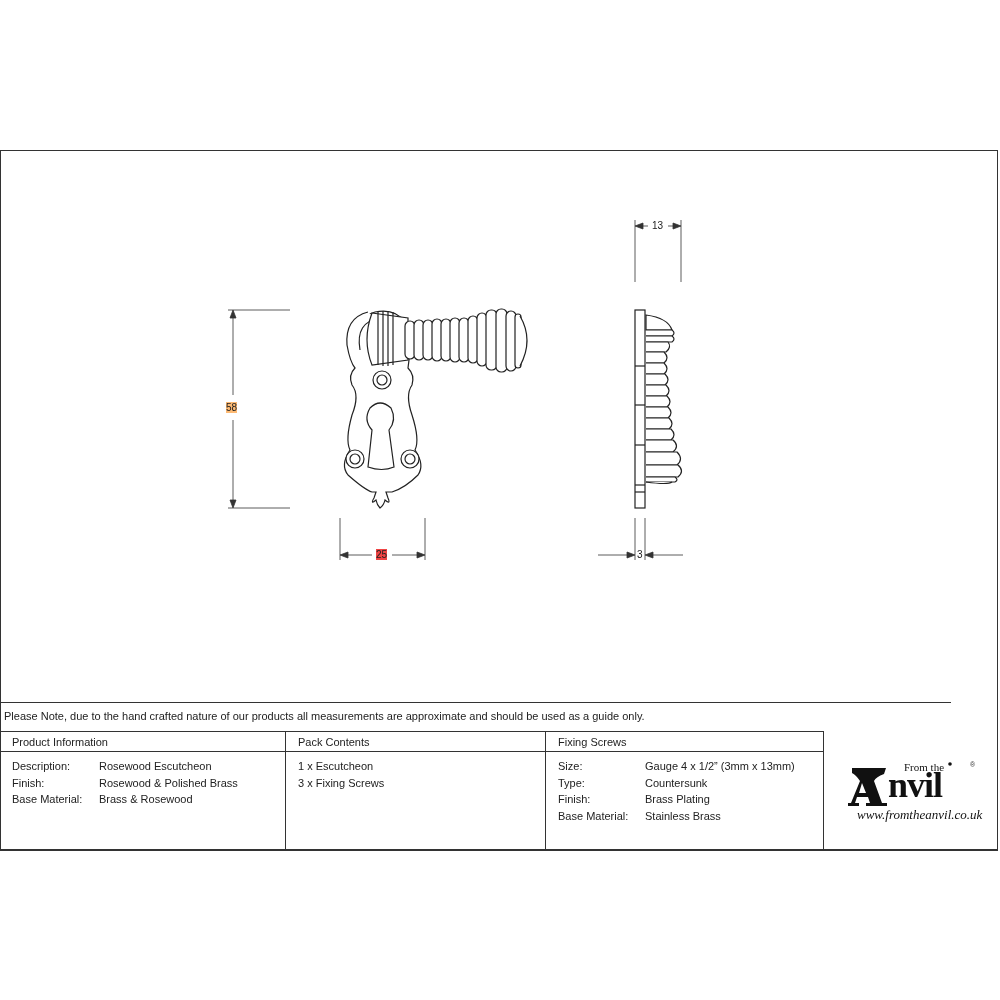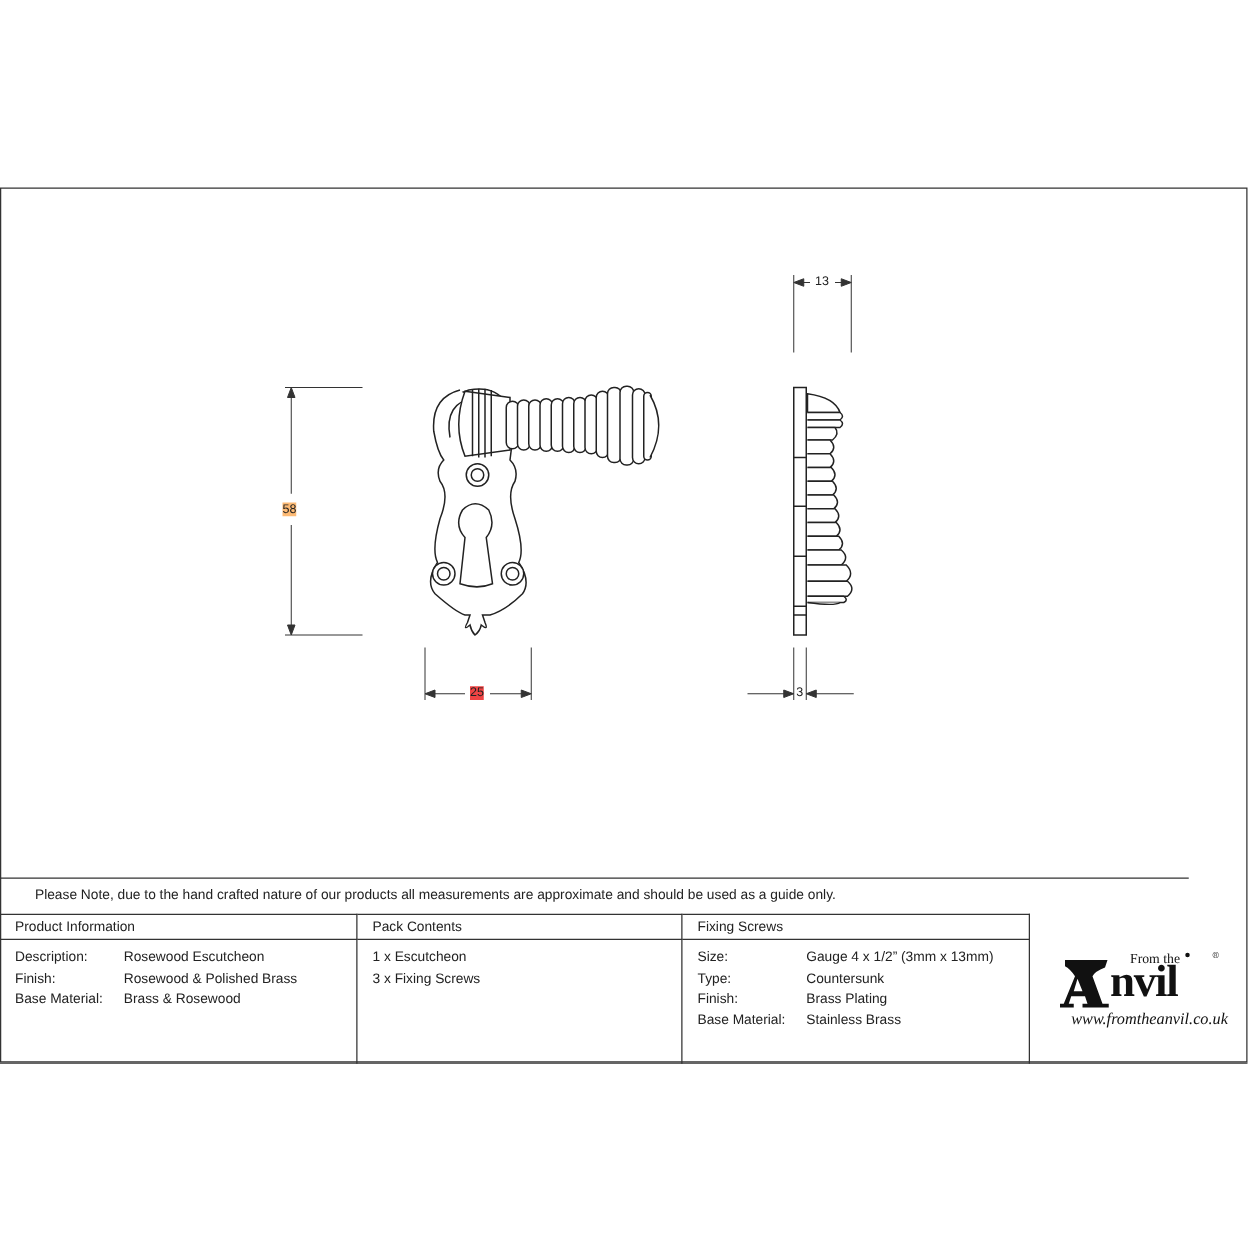--- a/index.html
+++ b/index.html
@@ -3,21 +3,21 @@
   <meta charset="utf-8">
   <style>
     html, body { margin: 0; padding: 0; background: #ffffff; }
     body { width: 1000px; height: 1000px; position: relative; overflow: hidden;
            font-family: "Liberation Sans", "DejaVu Sans", sans-serif; color: #222; }
     .sheet { position: absolute; left: 0; top: 150px; width: 998px; height: 700px;
              border: 1.5px solid #333; box-sizing: border-box; }
     .drawing { position: absolute; left: 0; top: 0; width: 1000px; height: 1000px; }
     .note { position: absolute; left: 0; top: 702px; width: 951px; height: 29px;
             border-top: 1.5px solid #333; box-sizing: border-box;
-            font-size: 11px; padding: 7px 28px; }
+            font-size: 11px; padding: 7px 4px; }
     .table { position: absolute; top: 731px; height: 120px; box-sizing: border-box;
              border-top: 1.5px solid #333; font-size: 11px; }
     .col-head { height: 20px; line-height: 20px; padding: 0 12px;
                 border-bottom: 1.5px solid #333; box-sizing: border-box; }
     .col-body { padding: 6px 12px; }
     .row { display: flex; height: 16.5px; line-height: 16.5px; }
     .lbl { width: 87px; flex: none; }
     .vline { position: absolute; top: 731px; width: 0; height: 120px; border-left: 1.5px solid #333; }
     .logo { position: absolute; left: 824px; top: 733px; width: 174px; height: 116px; }
   </style>

